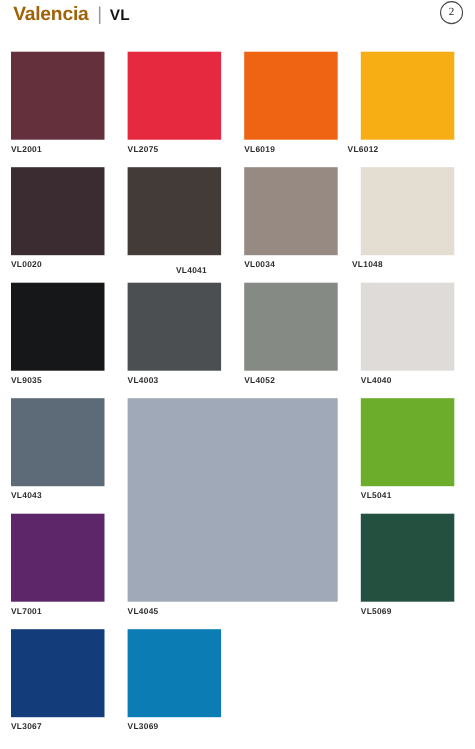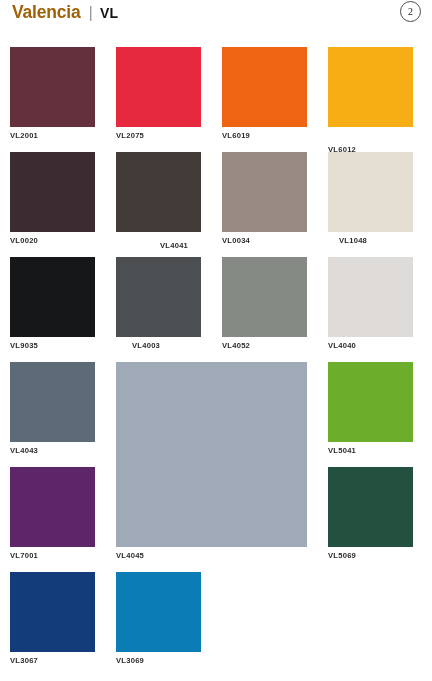--- a/index.html
+++ b/index.html
@@ -112,45 +112,45 @@
       <div class="swatch-chip" title="VL2075" style="background: rgb(230, 41, 63);"></div>
     </div>
     <div class="swatch-label" style="left: 116px; top: 92px;">VL2075</div>
     <div class="swatch-cell" style="left: 222px; top: 7px; width: 85px; height: 80px;">
       <div class="swatch-chip" title="VL6019" style="background: rgb(238, 100, 19);"></div>
     </div>
     <div class="swatch-label" style="left: 222px; top: 92px;">VL6019</div>
     <div class="swatch-cell" style="left: 328px; top: 7px; width: 85px; height: 80px;">
       <div class="swatch-chip" title="VL6012" style="background: rgb(246, 174, 20);"></div>
     </div>
-    <div class="swatch-label" style="left: 328px; top: 92px; margin-top: 14px;">VL6012</div>
+    <div class="swatch-label" style="left: 316px; top: 92px;">VL6012</div>
     <div class="swatch-cell" style="left: 10px; top: 112px; width: 85px; height: 80px;">
       <div class="swatch-chip" title="VL0020" style="background: rgb(58, 44, 49);"></div>
     </div>
     <div class="swatch-label" style="left: 10px; top: 197px;">VL0020</div>
     <div class="swatch-cell" style="left: 116px; top: 112px; width: 85px; height: 80px;">
       <div class="swatch-chip" title="VL4041" style="background: rgb(66, 59, 56);"></div>
     </div>
     <div class="swatch-label" style="left: 116px; top: 202px; margin-left: 44px;">VL4041</div>
     <div class="swatch-cell" style="left: 222px; top: 112px; width: 85px; height: 80px;">
       <div class="swatch-chip" title="VL0034" style="background: rgb(150, 138, 131);"></div>
     </div>
     <div class="swatch-label" style="left: 222px; top: 197px;">VL0034</div>
     <div class="swatch-cell" style="left: 328px; top: 112px; width: 85px; height: 80px;">
       <div class="swatch-chip" title="VL1048" style="background: rgb(228, 221, 209);"></div>
     </div>
-    <div class="swatch-label" style="left: 339px; top: 197px;">VL1048</div>
+    <div class="swatch-label" style="left: 320px; top: 197px;">VL1048</div>
     <div class="swatch-cell" style="left: 10px; top: 217px; width: 85px; height: 80px;">
       <div class="swatch-chip" title="VL9035" style="background: rgb(22, 23, 25);"></div>
     </div>
     <div class="swatch-label" style="left: 10px; top: 302px;">VL9035</div>
     <div class="swatch-cell" style="left: 116px; top: 217px; width: 85px; height: 80px;">
       <div class="swatch-chip" title="VL4003" style="background: rgb(75, 79, 82);"></div>
     </div>
-    <div class="swatch-label" style="left: 116px; top: 302px; margin-left: 16px;">VL4003</div>
+    <div class="swatch-label" style="left: 116px; top: 302px;">VL4003</div>
     <div class="swatch-cell" style="left: 222px; top: 217px; width: 85px; height: 80px;">
       <div class="swatch-chip" title="VL4052" style="background: rgb(133, 139, 132);"></div>
     </div>
     <div class="swatch-label" style="left: 222px; top: 302px;">VL4052</div>
     <div class="swatch-cell" style="left: 328px; top: 217px; width: 85px; height: 80px;">
       <div class="swatch-chip" title="VL4040" style="background: rgb(222, 219, 216);"></div>
     </div>
     <div class="swatch-label" style="left: 328px; top: 302px;">VL4040</div>
     <div class="swatch-cell" style="left: 10px; top: 322px; width: 85px; height: 80px;">
       <div class="swatch-chip" title="VL4043" style="background: rgb(93, 106, 119);"></div>

